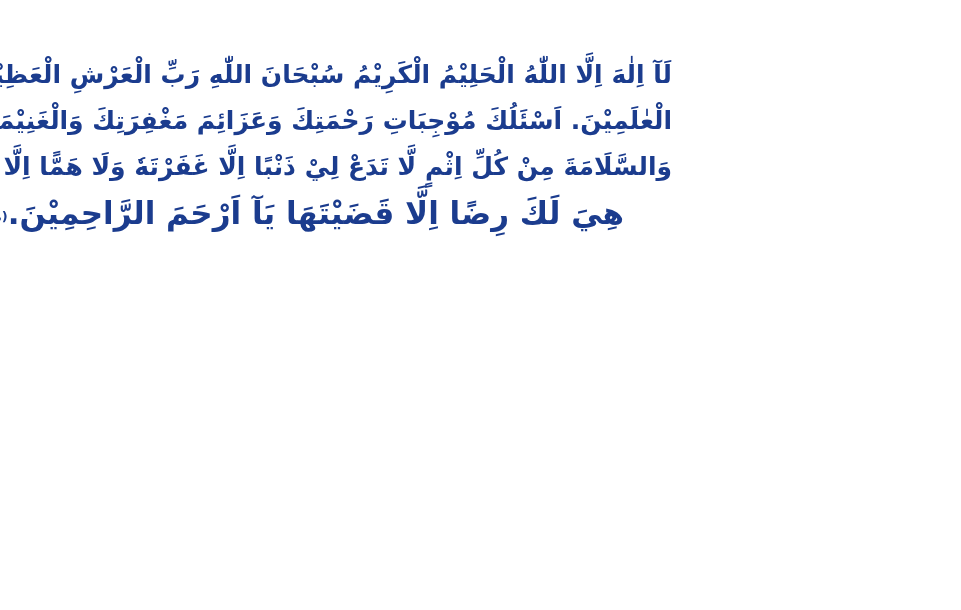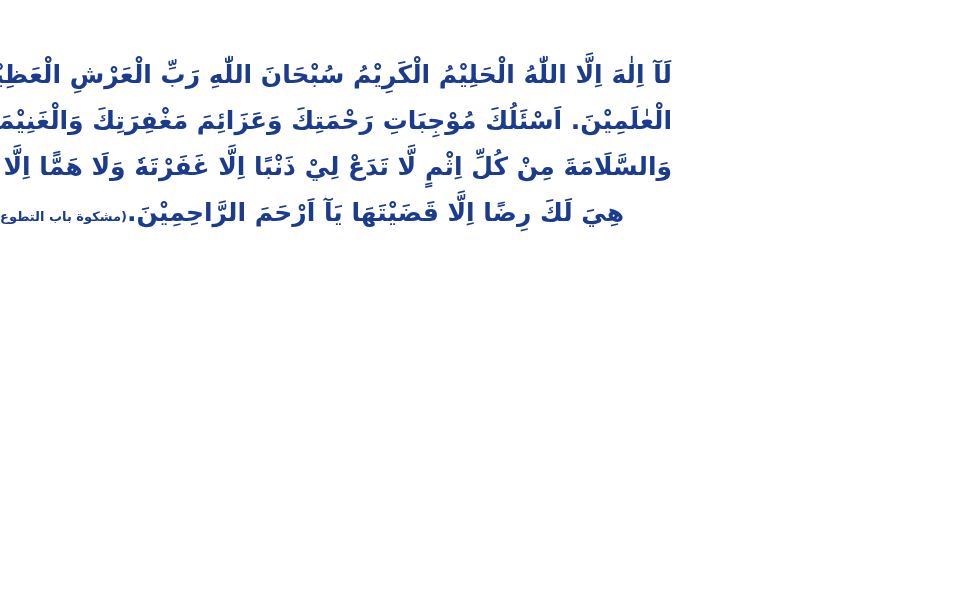--- a/index.html
+++ b/index.html
@@ -41,21 +41,21 @@
     flex-direction: row;           
     justify-content: space-between;
     align-items: center;
     width: 100%;
     height: 46px;
     padding-right: 48px;
     padding-left: 50px;
     box-sizing: border-box;
   }
   .dua-final-text {
-    font-size: 25px;
+    font-size: 31px;
     line-height: 46px;
     white-space: nowrap;
     letter-spacing: 0.5px;
   }
   .citation-reference {
     font-size: 13px;
     line-height: 16px;
     white-space: nowrap;
     font-weight: bold;
     color: #1b3c8e;

